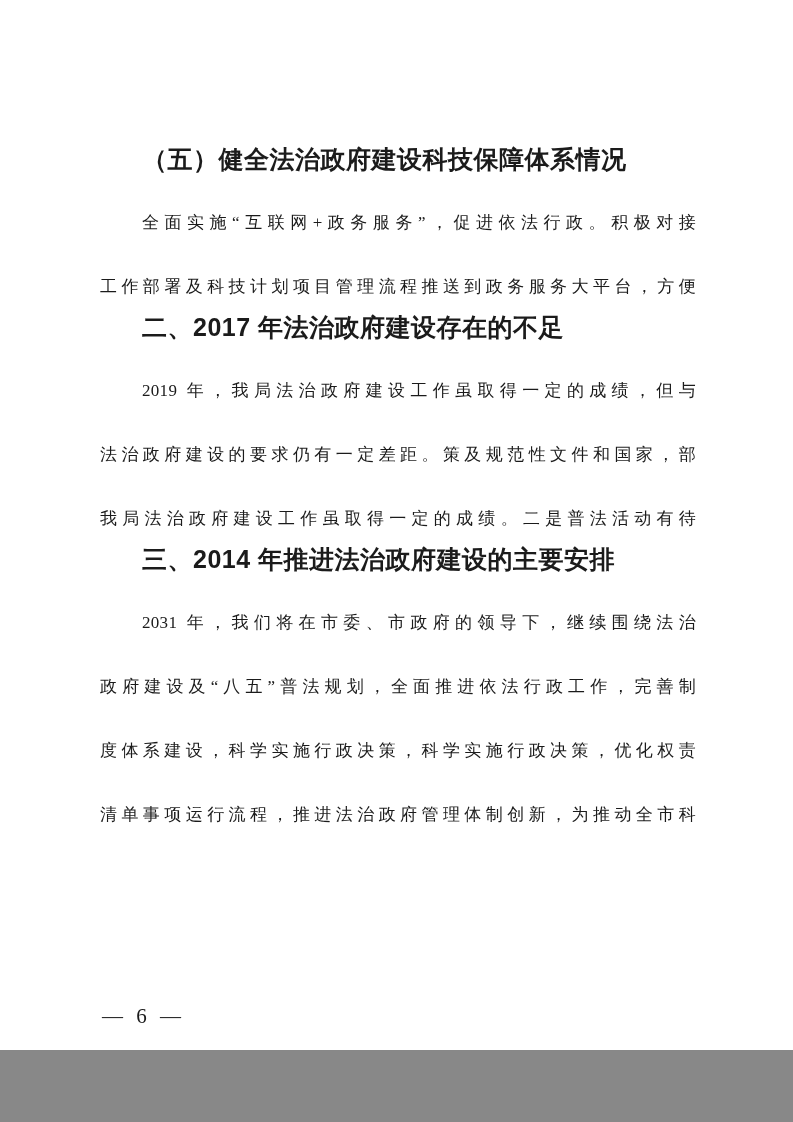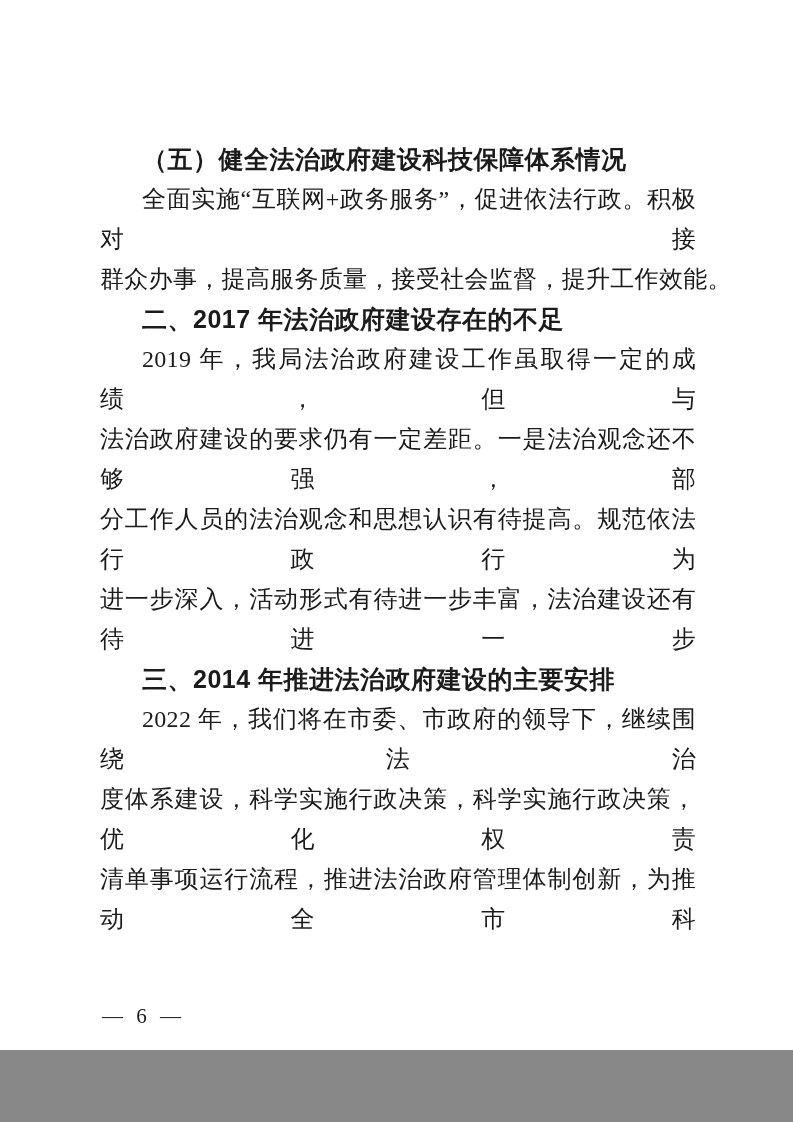--- a/index.html
+++ b/index.html
@@ -31,24 +31,25 @@
     letter-spacing: 0.5px;
     text-indent: 42px;
     white-space: nowrap;
   }
   .para {
     margin: 0;
   }
   .line {
     display: block;
     font-family: "Liberation Serif", "DejaVu Serif", serif;
-    font-size: 24px;
+    font-size: 17px;
     line-height: 40px;
     letter-spacing: 0.3px;
     white-space: nowrap;
+    margin-top: 24px;
   }
   .fill {
     white-space: normal;
     text-align: justify;
     text-align-last: justify;
     text-justify: inter-character;
   }
   .indent {
     text-indent: 42px;
   }
@@ -66,36 +67,36 @@
 </head>
 <body>
 
 <div class="page">
   <div class="doc">
 
     <h2 class="heading">（五）健全法治政府建设科技保障体系情况</h2>
 
     <p class="para">
       <span class="line fill indent">全面实施“互联网+政务服务”，促进依法行政。积极对接</span>
-      <span class="line">群众办事，提高服务质量，接受社会监督，提升工作效能。</span>
+      <span class="line fill">工作部署及科技计划项目管理流程推送到政务服务大平台，方便</span>
     </p>
 
     <h2 class="heading">二、2017 年法治政府建设存在的不足</h2>
 
     <p class="para">
       <span class="line fill indent">2019 年，我局法治政府建设工作虽取得一定的成绩，但与</span>
-      <span class="line fill">法治政府建设的要求仍有一定差距。一是法治观念还不够强，部</span>
-      <span class="line fill">分工作人员的法治观念和思想认识有待提高。规范依法行政行为</span>
-      <span class="line fill">进一步深入，活动形式有待进一步丰富，法治建设还有待进一步</span>
+      <span class="line fill">法治政府建设的要求仍有一定差距。策及规范性文件和国家，部</span>
+      <span class="line fill">我局法治政府建设工作虽取得一定的成绩。二是普法活动有待</span>
     </p>
 
     <h2 class="heading">三、2014 年推进法治政府建设的主要安排</h2>
 
     <p class="para">
-      <span class="line fill indent">2022 年，我们将在市委、市政府的领导下，继续围绕法治</span>
+      <span class="line fill indent">2031 年，我们将在市委、市政府的领导下，继续围绕法治</span>
+      <span class="line fill">政府建设及“八五”普法规划，全面推进依法行政工作，完善制</span>
       <span class="line fill">度体系建设，科学实施行政决策，科学实施行政决策，优化权责</span>
       <span class="line fill">清单事项运行流程，推进法治政府管理体制创新，为推动全市科</span>
 
     </p>
 
   </div>
 
   <div class="page-number">— 6 —</div>
 </div>
 

